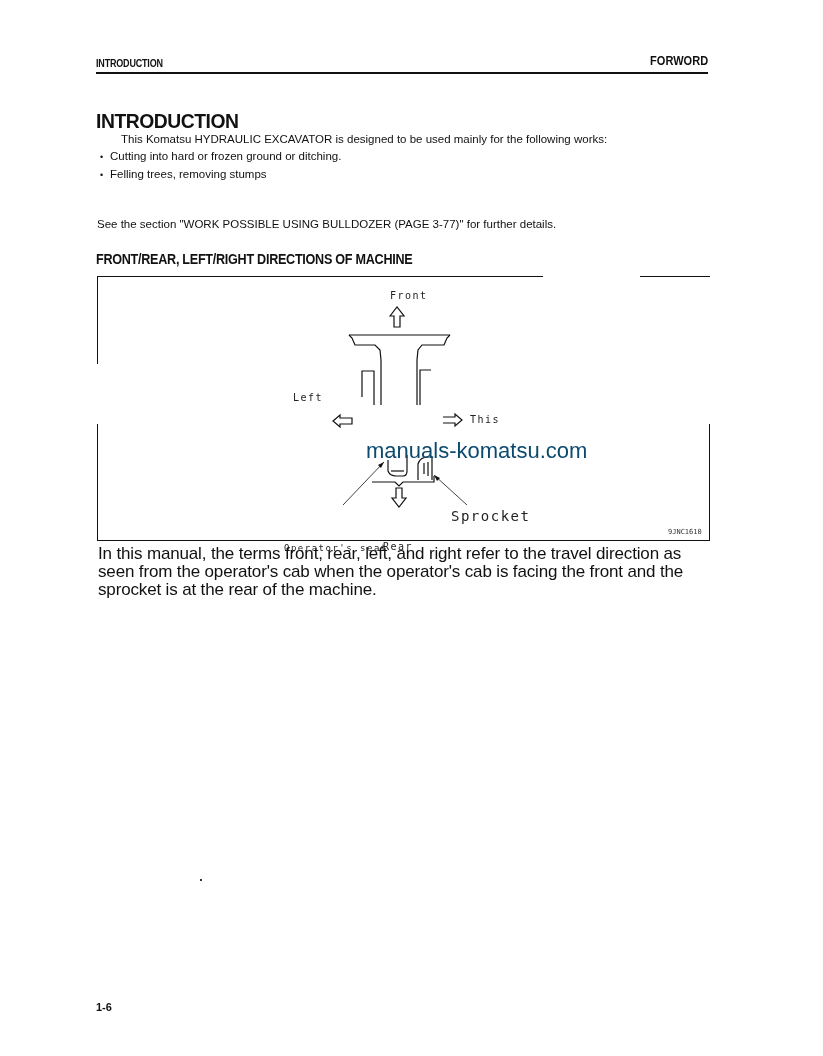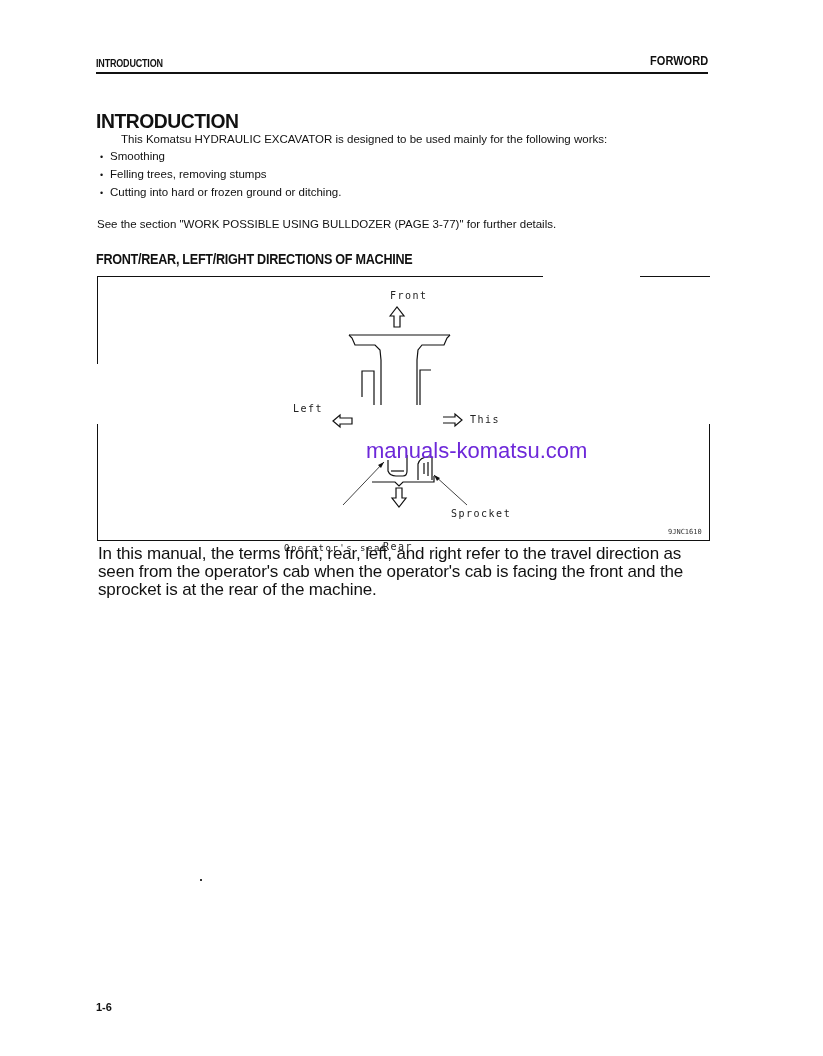--- a/index.html
+++ b/index.html
@@ -18,45 +18,44 @@
     .see { left: 97px; top: 216px; }
     .subtitle { left: 96px; top: 251px; font-size: 14px; font-weight: bold; letter-spacing: -0.3px; transform: scaleX(0.9); transform-origin: left; }
     .frame-top { left: 97px; top: 276px; width: 446px; height: 1px; background: #111; }
     .frame-top2 { left: 640px; top: 276px; width: 70px; height: 1px; background: #111; }
     .frame-left1 { left: 97px; top: 276px; width: 1px; height: 88px; background: #111; }
     .frame-left2 { left: 97px; top: 424px; width: 1px; height: 116px; background: #111; }
     .frame-right { left: 709px; top: 424px; width: 1px; height: 116px; background: #111; }
     .frame-bottom { left: 97px; top: 540px; width: 613px; height: 1px; background: #111; }
     .diag-label { font-family: "DejaVu Sans Mono", monospace; font-size: 10px; letter-spacing: 1.5px; color: #222; }
     .lbl-front { left: 390px; top: 290px; }
-    .lbl-left { left: 293px; top: 403px; }
+    .lbl-left { left: 293px; top: 392px; }
     .lbl-right { left: 470px; top: 414px; }
     .lbl-seat { left: 284px; top: 509px; font-size: 9px; margin-top: 34px; }
-    .lbl-sprocket { left: 451px; top: 508px; font-size: 10px; }
+    .lbl-sprocket { left: 451px; top: 508px; font-size: 14px; }
     .lbl-rear { left: 383px; top: 541px; }
     .fig-id { left: 668px; top: 528px; font-family: "DejaVu Sans Mono", monospace; font-size: 7px; color: #333; }
-    .watermark { left: 366px; top: 438px; font-size: 22px; color: #6d28d9; font-family: "Liberation Sans", sans-serif; }
+    .watermark { left: 366px; top: 438px; font-size: 22px; color: #0c4a6e; font-family: "Liberation Sans", sans-serif; }
     .desc { left: 98px; top: 545px; width: 620px; font-size: 17px; line-height: 18px; letter-spacing: -0.15px; }
     .page-num { left: 96px; top: 1001px; font-size: 11px; font-weight: bold; }
     .dot { left: 200px; top: 879px; width: 2px; height: 2px; background: #333; }
     svg.diagram { position: absolute; left: 0; top: 0; }
   </style>
 </head>
 <body>
 
 <div class="abs hdr-left">INTRODUCTION</div>
 <div class="abs hdr-right">FORWORD</div>
 <div class="abs hdr-rule"></div>
 
 <div class="abs title">INTRODUCTION</div>
 <div class="abs body-text intro">This Komatsu HYDRAULIC EXCAVATOR is designed to be used mainly for the following works:</div>
 <ul class="abs bullets">
-  <li>Smoothing</li>
+  <li>Cutting into hard or frozen ground or ditching.</li>
   <li>Felling trees, removing stumps</li>
-  <li>Cutting into hard or frozen ground or ditching.</li>
 </ul>
 <div class="abs body-text see">See the section "WORK POSSIBLE USING BULLDOZER (PAGE 3-77)" for further details.</div>
 
 <div class="abs subtitle">FRONT/REAR, LEFT/RIGHT DIRECTIONS OF MACHINE</div>
 
 <div class="abs frame-top"></div>
 <div class="abs frame-top2"></div>
 <div class="abs frame-left1"></div>
 <div class="abs frame-left2"></div>
 <div class="abs frame-right"></div>

